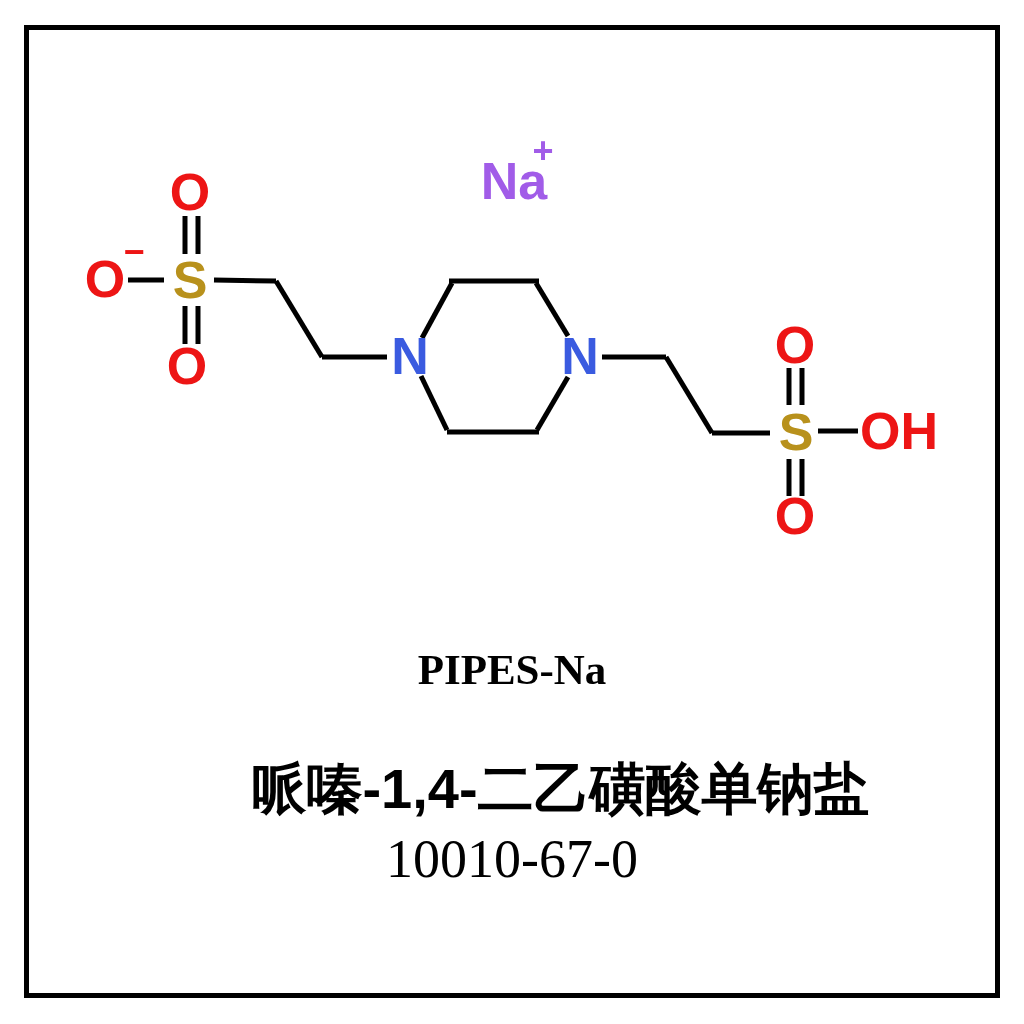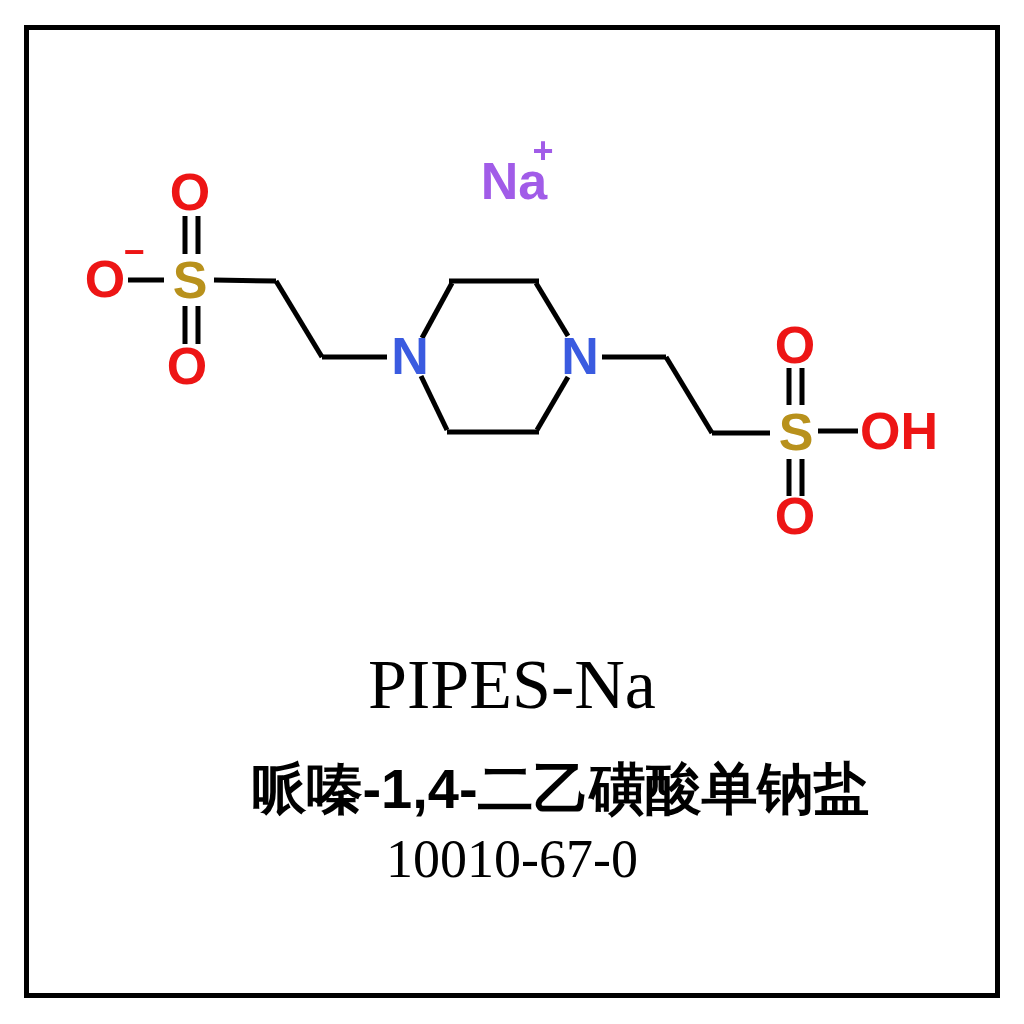--- a/index.html
+++ b/index.html
@@ -35,22 +35,22 @@
     position: absolute;
     left: 0;
     width: 1024px;
     text-align: center;
     color: #000000;
     white-space: nowrap;
   }
   .caption-en {
     top: 645px;
     font-family: "Liberation Serif", serif;
-    font-size: 70px;
-    font-weight: 400;
+    font-size: 43px;
+    font-weight: 700;
   }
   .caption-zh {
     top: 752px;
     font-family: "Liberation Sans", sans-serif;
     font-size: 56px;
     font-weight: 700;
     margin-left: 48px;
   }
   .caption-cas {
     top: 828px;

